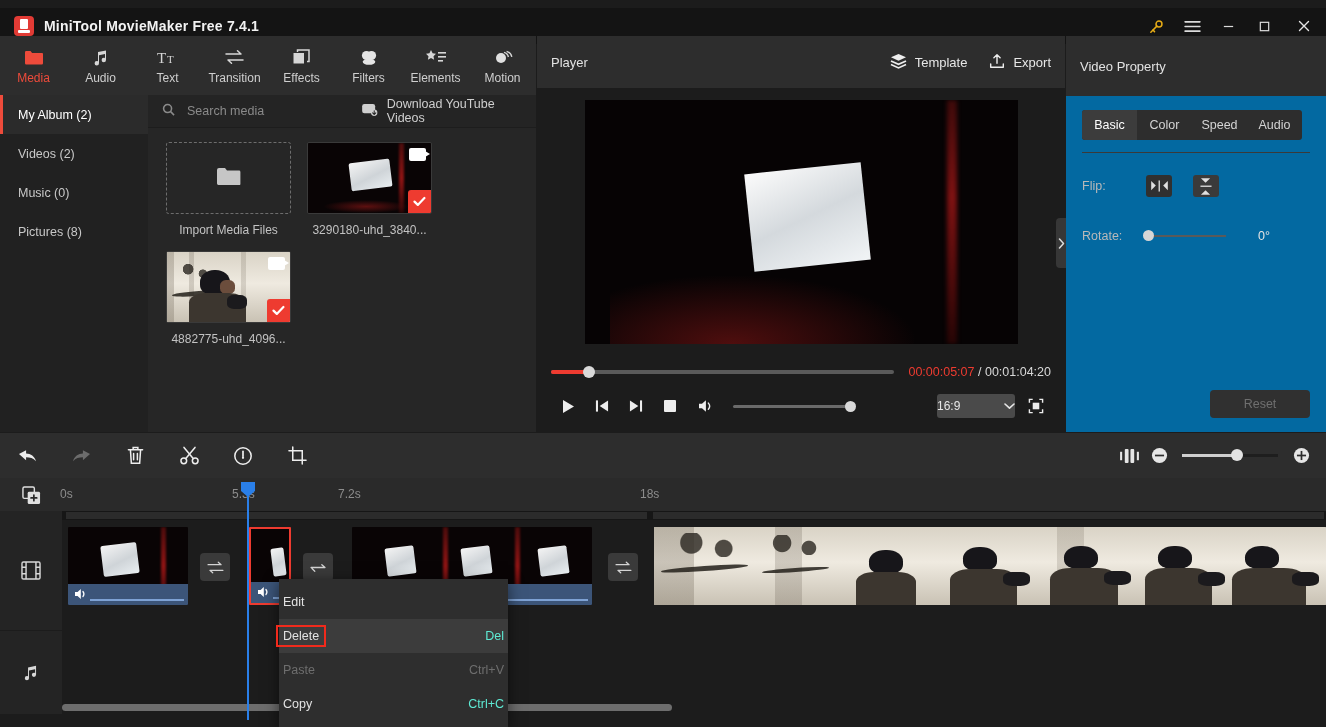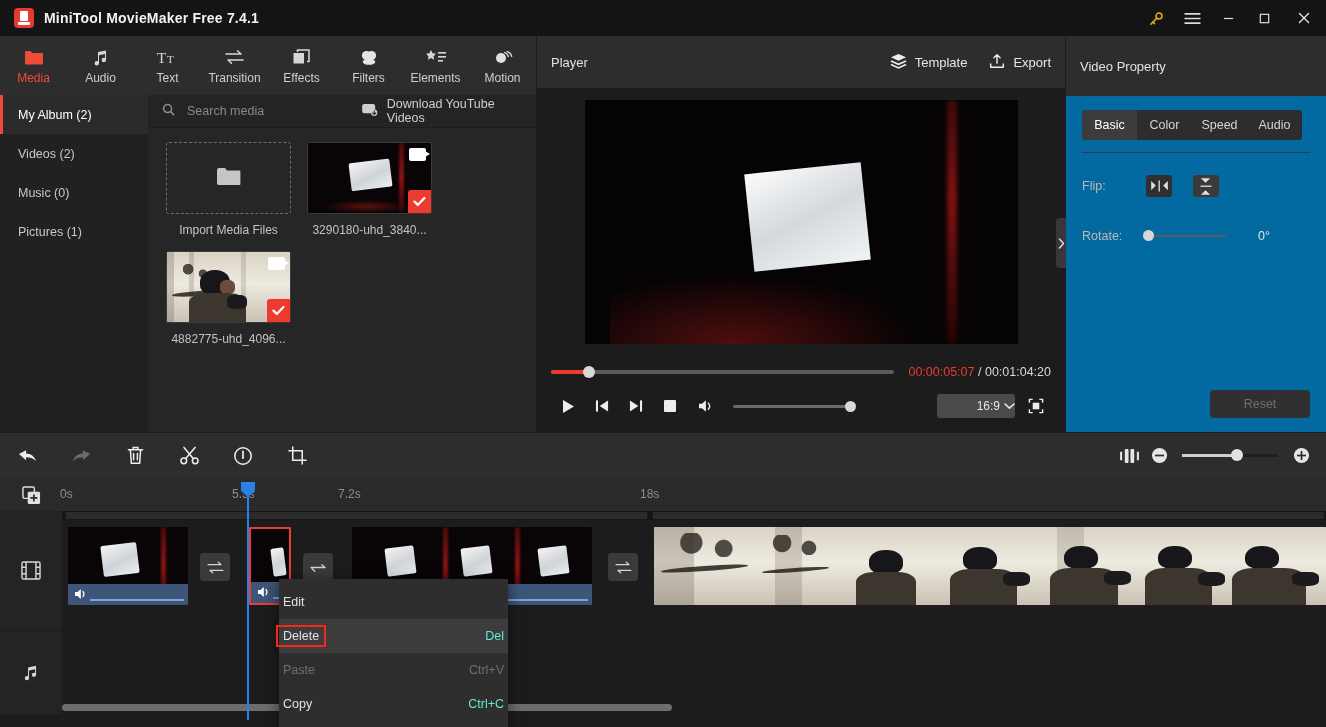--- a/index.html
+++ b/index.html
@@ -8,21 +8,21 @@
     background: #1c1c1c;
     font-family: "Liberation Sans", sans-serif;
     color: #d6d6d6;
     overflow: hidden;
     -webkit-font-smoothing: antialiased;
   }
   .app { position: relative; width: 1326px; height: 727px; }
 
   
   .titlebar {
-    position: absolute; left: 0; top: 0; width: 1326px; height: 36px;
+    position: absolute; left: 0; top: 8px; width: 1326px; height: 36px;
     background: #141414; display: flex; align-items: center;
   }
   .app-logo {
     width: 20px; height: 20px; margin-left: 14px; border-radius: 4px;
     background: #e23b35; position: relative; flex: none;
   }
   .app-logo:before {
     content: ""; position: absolute; left: 6px; top: 3px; width: 8px; height: 10px;
     background: #fff; border-radius: 1px;
   }
@@ -168,21 +168,21 @@
     background: #d9d9d9; border-radius: 50%; }
   .times { margin-left: 14px; font-size: 12.5px; color: #d8d8d8; white-space: nowrap; }
   .times .cur { color: #ee3b30; }
   .ctrlrow { display: flex; align-items: center; padding: 0 14px; height: 36px; }
   .cbtn { width: 34px; height: 30px; display: flex; align-items: center; justify-content: center; color: #e9e9e9; }
   .volrow { display: flex; align-items: center; gap: 10px; margin-left: 2px; }
   .vol { position: relative; width: 118px; height: 3px; background: #6a6a6a; border-radius: 2px; }
   .vol .vknob { position: absolute; right: -5px; top: -4px; width: 11px; height: 11px; background: #d9d9d9; border-radius: 50%; }
   .ratio {
     margin-left: auto; width: 78px; height: 24px; background: #4a4a4a; border-radius: 3px;
-    display: flex; align-items: center; justify-content: flex-end; gap: 4px;
+    display: flex; align-items: center; justify-content: space-between; gap: 4px;
     font-size: 12px; color: #e6e6e6;
   }
   .fs { width: 30px; height: 26px; display: flex; align-items: center; justify-content: center; margin-left: 6px; }
 
   
   .props {
     position: absolute; left: 1066px; top: 36px; width: 260px; height: 396px;
     background: #0369a1;
   }
   .propshead { height: 60px; background: #2d2d2d; display: flex; align-items: center; padding-left: 14px; }
@@ -396,21 +396,21 @@
     <div class="libitem active">
       <span>My Album (2)</span>
     </div>
     <div class="libitem">
       <span>Videos (2)</span>
     </div>
     <div class="libitem">
       <span>Music (0)</span>
     </div>
     <div class="libitem">
-      <span>Pictures (1)</span>
+      <span>Pictures (8)</span>
     </div>
   </div>
 
   <div class="mediapanel">
     <div class="mediabar">
       <div class="searchbox">
         <span>
           <svg width="13" height="13" viewBox="0 0 14 14" fill="none" stroke="#8a8a8a" stroke-width="1.7">
               <circle cx="6" cy="6" r="4.3"></circle>
               <path d="M9.3 9.3L13 13"></path>

